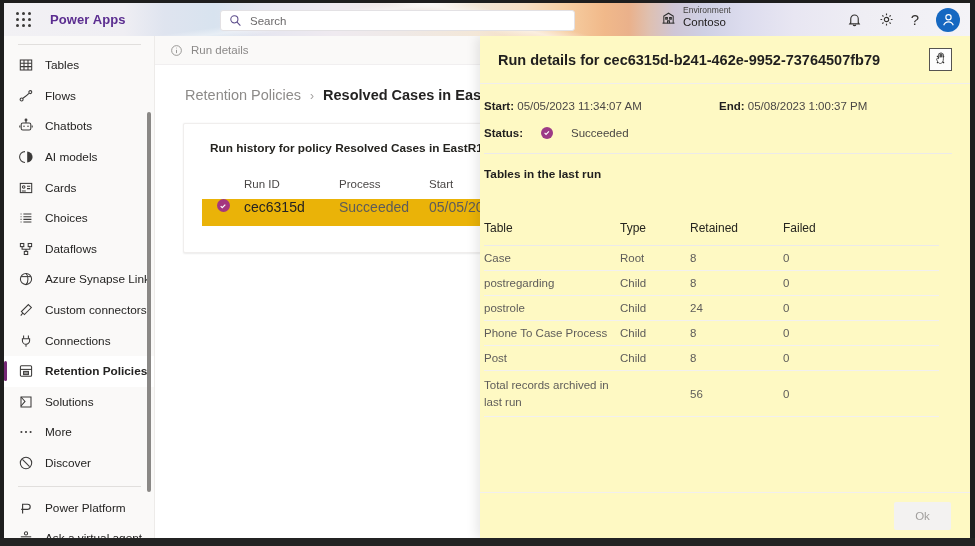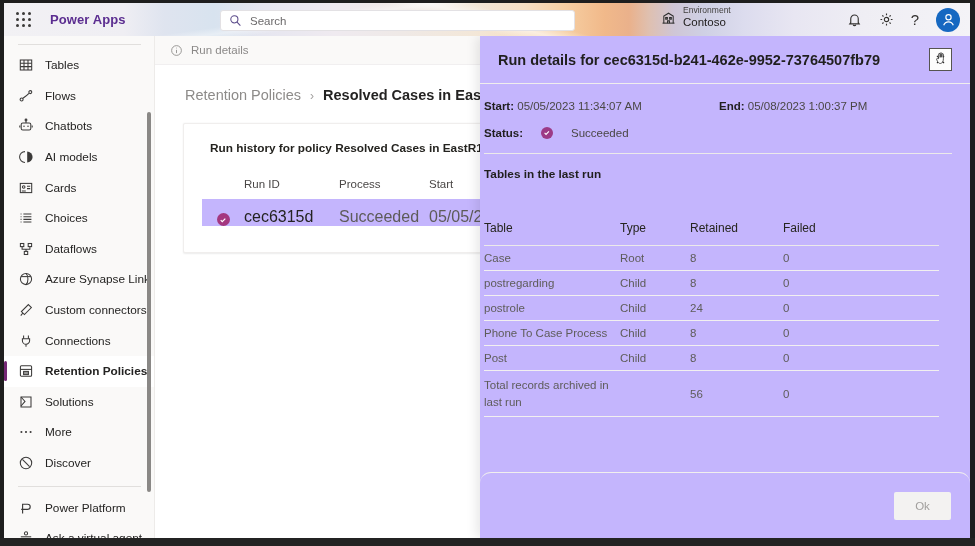--- a/index.html
+++ b/index.html
@@ -119,34 +119,34 @@
   .bc-cur    { font-size:14.5px; color:#242322; font-weight:bold; }
 
   .card {
     margin:20px 0 0 28px; width:440px; height:130px;
     background:#fff; border:1px solid #f0eeed; border-radius:2px;
     box-shadow:0 .6px 1.8px rgba(0,0,0,.08);
   }
   .card-title { font-size:11.8px; color:#24231f; font-weight:bold; padding:17px 0 0 26px; }
   .runtbl { margin-top:23px; padding-left:18px; }
   .runtbl .rhead { display:flex; font-size:11.5px; color:#4a4746; padding-bottom:9px;}
-  .runtbl .rrow  { display:flex; font-size:16px; color:#5d5b59; align-items:flex-end; height:27px; background:#c4b5fd;}
+  .runtbl .rrow  { display:flex; font-size:14px; color:#5d5b59; align-items:flex-start; height:27px; background:#eab308;}
   .c-chk { width:42px; display:flex; align-items:center; justify-content:center;}
   .c-id { width:95px; }
   .c-st { width:90px; }
   .c-sd { width:120px; }
   .rrow .c-id { color:#242322; }
   .okcircle { width:13px; height:13px; border-radius:50%; background:#a4377f;
               display:flex;align-items:center;justify-content:center;}
   .okcircle svg { width:8px; height:8px; color:#fff;}
 
   
   .panel {
     position:absolute; left:480px; top:36px; width:490px; height:502px;
-    background:#c4b5fd; z-index:30;
+    background:#fef9c3; z-index:30;
     box-shadow:-3px 0 11px rgba(0,0,0,.10);
     display:flex; flex-direction:column;
   }
   .panel-head {
     height:48px; display:flex; align-items:center; justify-content:space-between;
     padding:0 18px 0 18px; border-bottom:1px solid #f0eeed;
   }
   .panel-title { font-size:14.5px; font-weight:bold; color:#201f1e; }
   .panel-close {
     width:23px; height:23px; border:1px solid #565451; background:#fdfdfd;
@@ -171,21 +171,21 @@
   .dtable { width:455px; font-size:11.5px;margin-top:40px; }
   .dtable .dhead { display:flex; color:#302f2d; font-weight:normal; padding-bottom:10px; border-bottom:1px solid #eceaea;}
   .dtable .dhead > div { font-size:12px; color:#26251f; }
   .dtable .drow { display:flex; align-items:center; min-height:24.8px; padding:6px 0; border-bottom:1px solid #f2f0f0; color:#5e5c5a;}
   .d-c1 { width:136px; padding-right:10px; }
   .d-c2 { width:70px; }
   .d-c3 { width:93px; }
   .d-c4 { width:90px; }
   .drow.total .d-c1 { line-height:1.45; }
 
-  .panel-foot { height:66px; border-top:1px solid #f1efee; display:flex; align-items:center; justify-content:flex-end; padding-right:19px;border-radius:11px;}
+  .panel-foot { height:46px; border-top:1px solid #f1efee; display:flex; align-items:center; justify-content:flex-end; padding-right:19px;}
   .btn-ok {
     width:57px; height:28px; background:#f3f2f1; color:#a19f9d;
     border:none; font-size:11.5px; font-family:"Liberation Sans", sans-serif;
     cursor:default; border-radius:2px;
   }
 </style>
 </head>
 <body>
 
 <div id="app">

